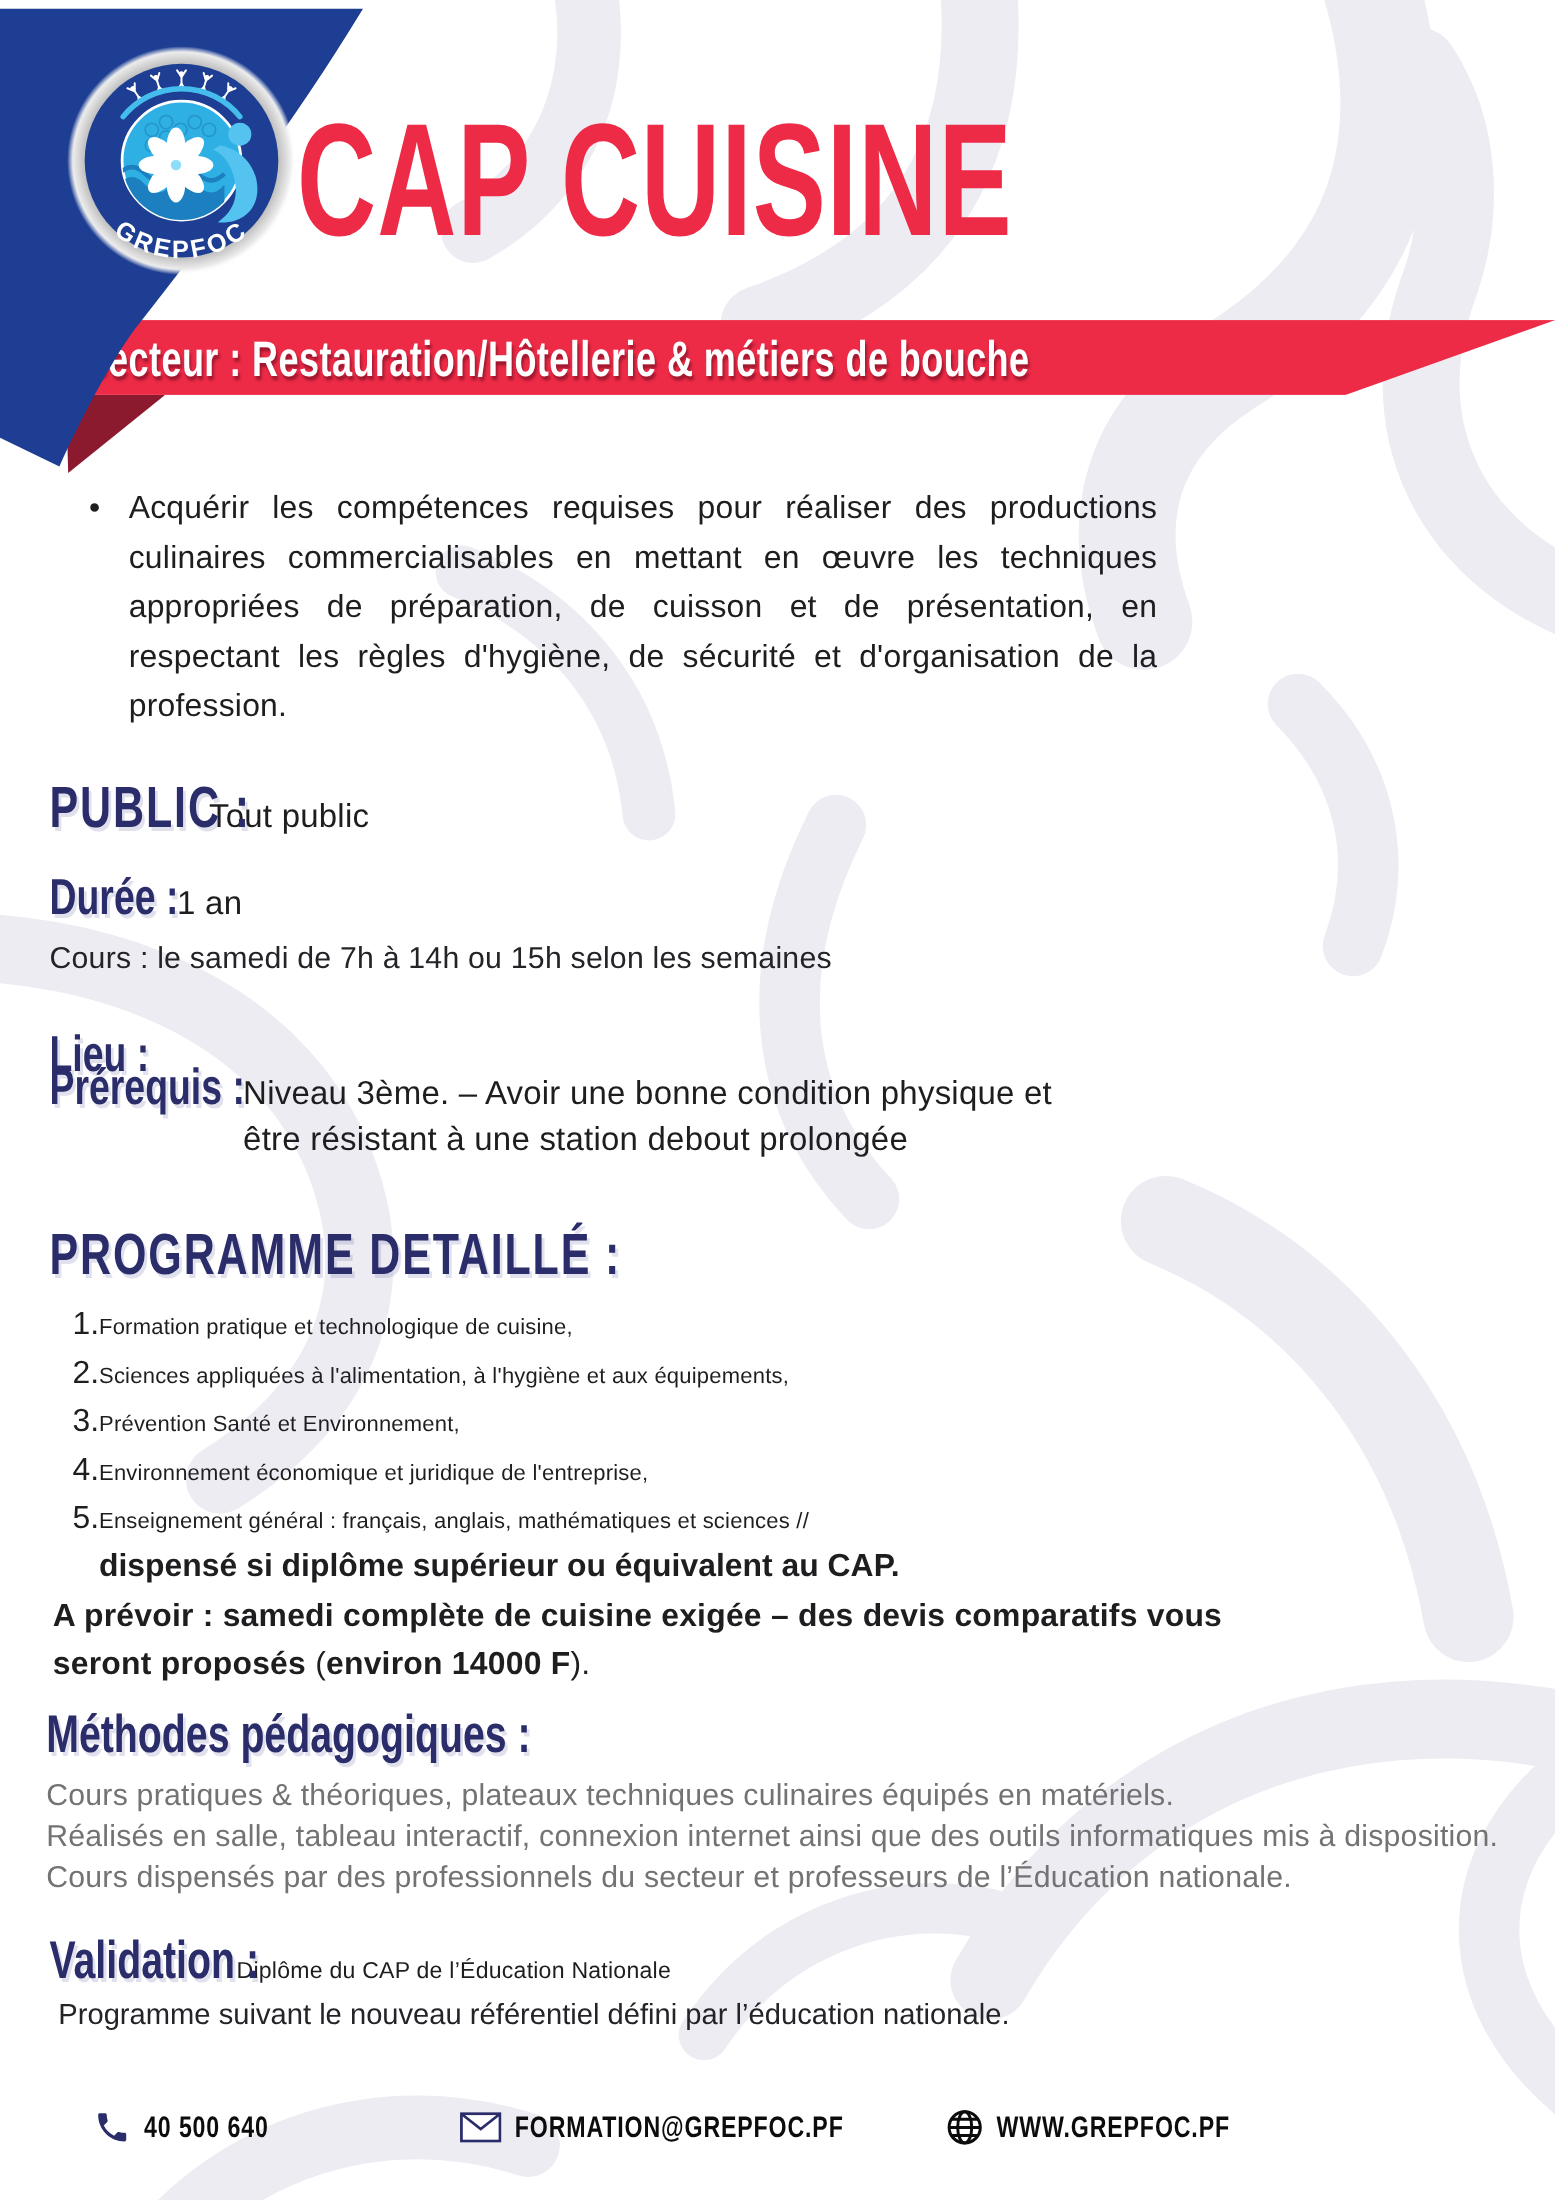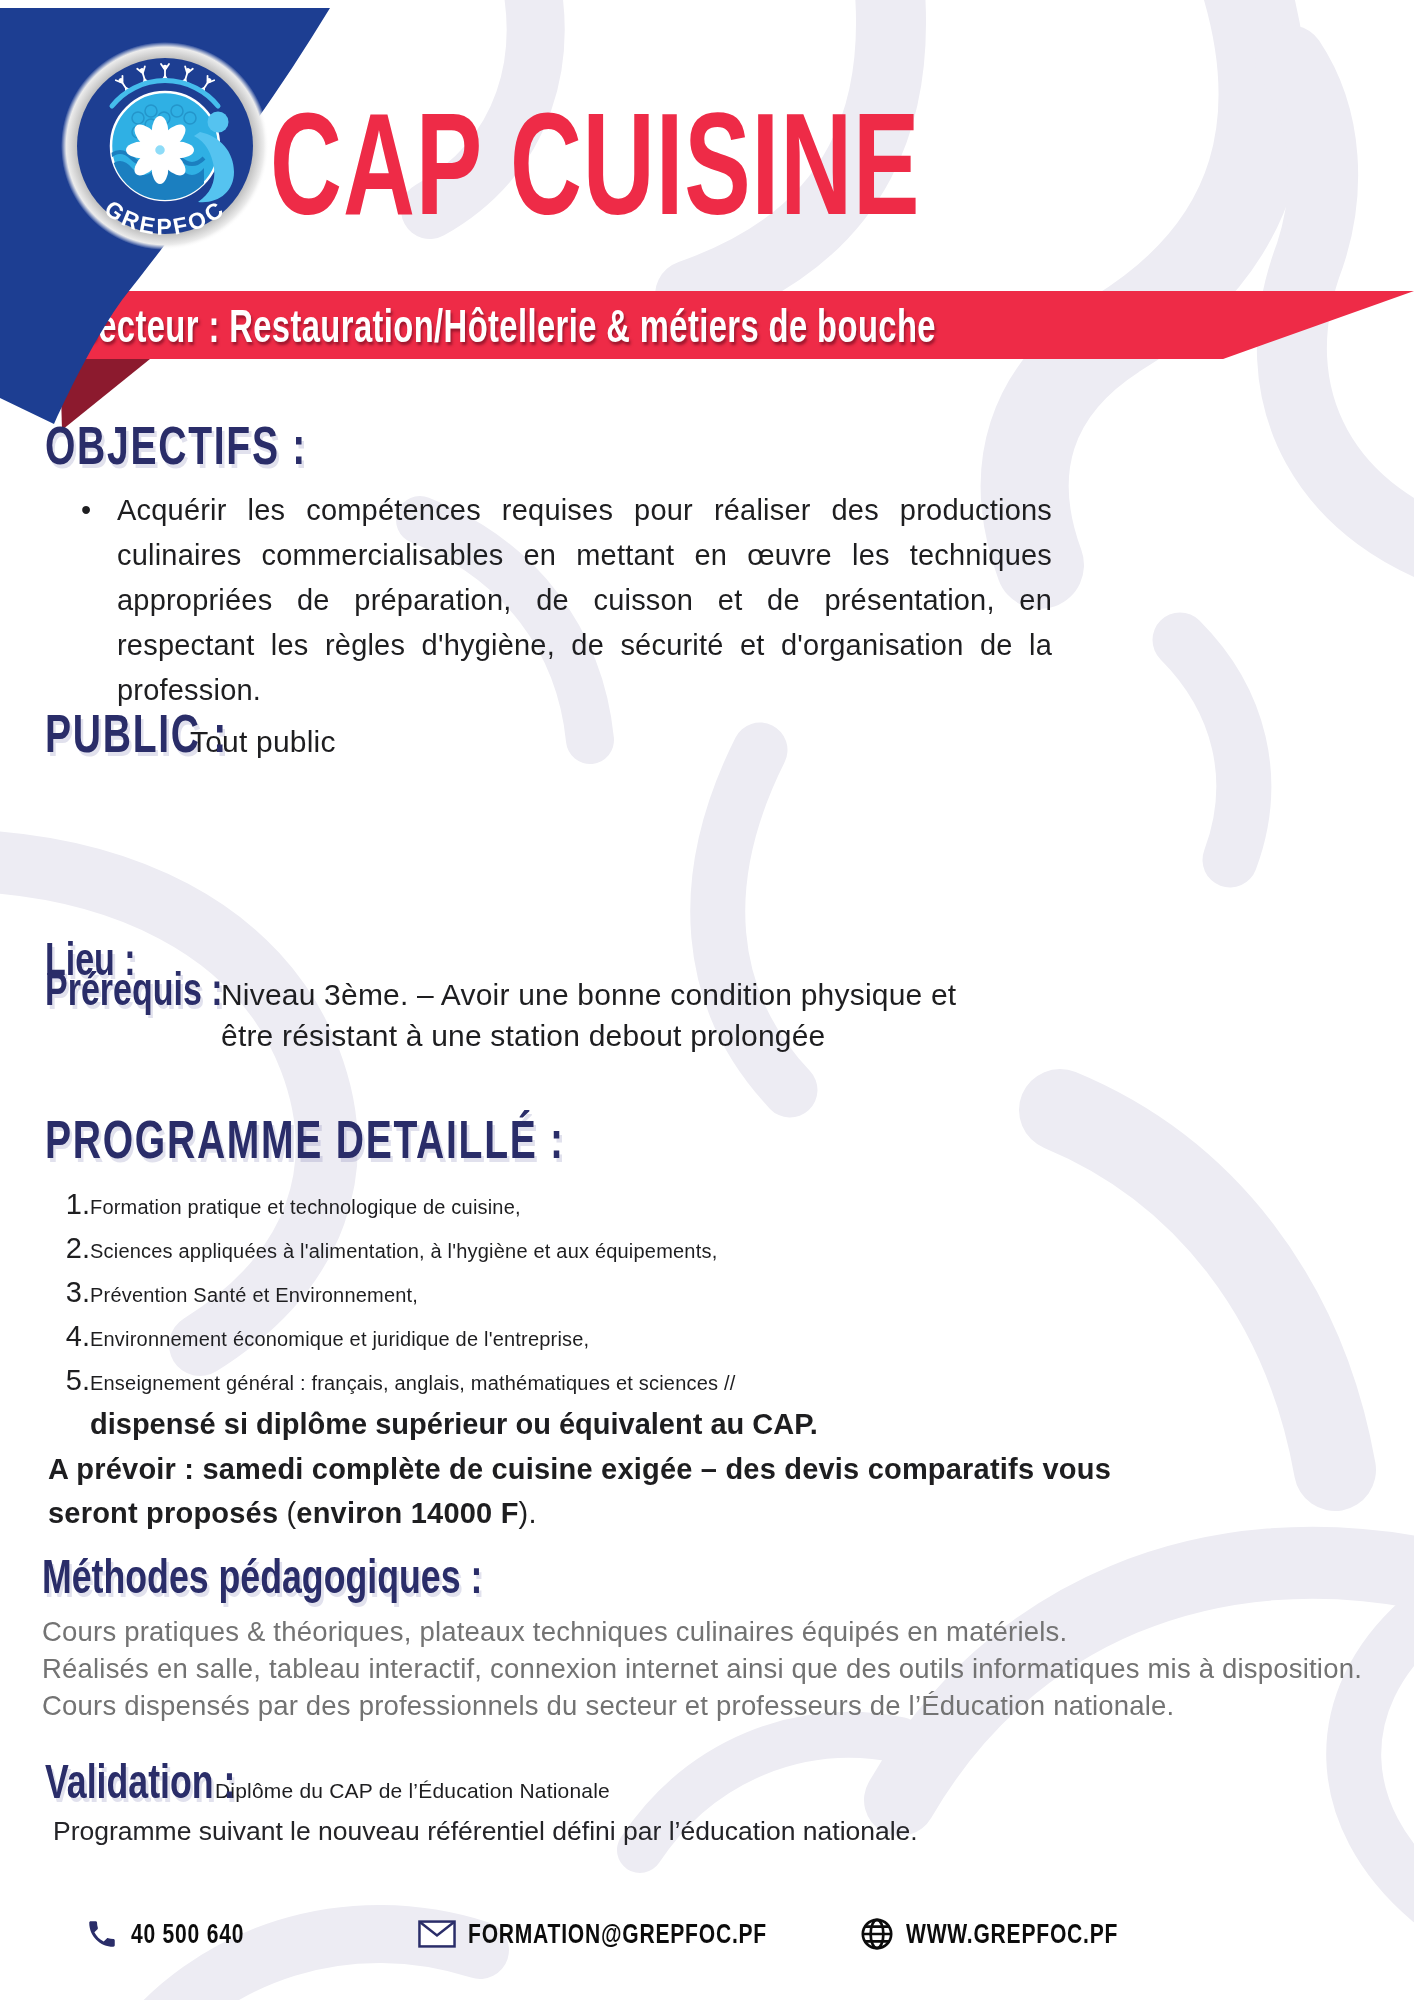--- a/index.html
+++ b/index.html
@@ -188,32 +188,38 @@
 
     <path id="tp" d="M 45 168 A 95 95 0 0 0 185 168" fill="none"></path>
     <text font-family="Liberation Sans, sans-serif" font-size="23" font-weight="800" fill="#ffffff" letter-spacing="3">
       <textPath href="#tp" startOffset="50%" text-anchor="middle">GREPFOC</textPath>
     </text>
   </svg>
 
   <div class="page-title">CAP CUISINE</div>
 
   <div class="sec" style="top:424px">
-    <h2 class="h46"><span class="stretch">OBJECTIFS :</span></h2>
     <div class="bullet-row">
       <span class="dot">•</span>
       <p class="body-txt">Acquérir les compétences requises pour réaliser des productions culinaires commercialisables en mettant en œuvre les techniques appropriées de préparation, de cuisson et de présentation, en respectant les règles d'hygiène, de sécurité et d'organisation de la profession.</p>
     </div>
   </div>
 
   <div class="sec row" style="top:712px">
     <h2 class="h46 hbox" style="width:145px"><span class="stretch">PUBLIC :</span></h2>
     <span class="val">Tout public</span>
   </div>
 
+  <div class="sec" style="top:797px">
+    <div class="row">
+      <h2 class="h40 hbox" style="width:116px"><span class="stretch">Durée :</span></h2>
+      <span class="val">1 an</span>
+    </div>
+    <div class="note27">Cours : le samedi de 7h à 14h ou 15h selon les semaines</div>
+  </div>
 
   <div class="sec row" style="top:940px">
     <h2 class="h40 hbox" style="width:90px"><span class="stretch">Lieu :</span></h2>
   </div>
 
   <div class="sec row" style="top:970px">
     <h2 class="h40 hbox" style="width:176px"><span class="stretch">Prérequis :</span></h2>
     <div class="val val-block" style="width:745px">Niveau 3ème. – Avoir une bonne condition physique et être résistant à une station debout prolongée</div>
   </div>
 

